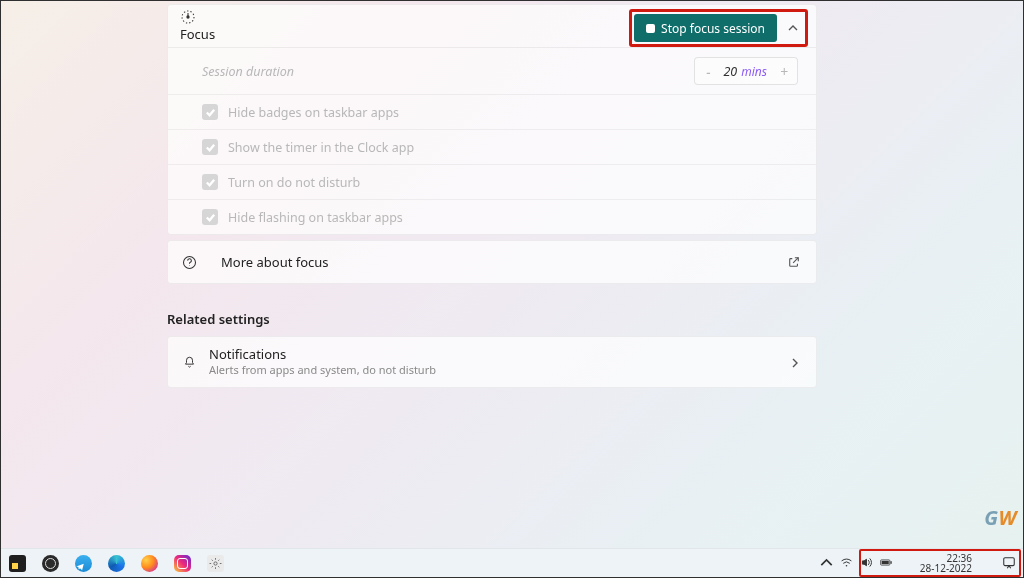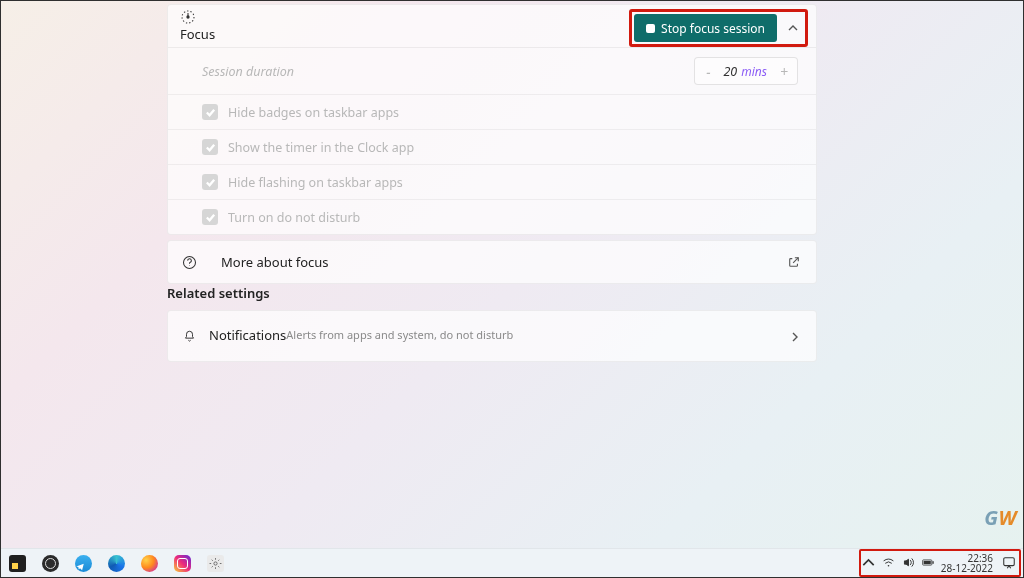--- a/index.html
+++ b/index.html
@@ -136,33 +136,34 @@
   gap: 12px;
 }
 .more-card .q-icon { margin-right: 12px; display:inline-flex;}
 .more-label { font-size: 13px; color: #222; }
 .ext-icon { position: absolute; right: 16px; color: #555; }
 
 .section-heading {
   font-size: 13px;
   font-weight: 600;
   color: #222;
+  margin-top: 26px;
   margin-bottom: 8px;
 }
 
 .notif-card {
   height: 52px;
   display: flex;
   align-items: center;
   padding: 0 14px;
   position: relative;
   cursor: pointer;
 }
 .notif-icon { margin-right: 12px; display:inline-flex;}
-.notif-text { display: flex; flex-direction: row; }
+.notif-text { display: flex; flex-direction: column; }
 .notif-title { font-size: 13px; color: #222; line-height: 1.2; }
 .notif-sub { font-size: 11px; color: #8a8a8a; line-height: 1.3; }
 .chev-right { position: absolute; right: 16px; color: #555; }
 .chev-right svg { width: 10px; height: 10px; }
 
 
 .taskbar {
   position: absolute;
   bottom: 0; left: 0; right: 0;
   height: 29px;
@@ -190,21 +191,21 @@
 .tb-firefox{background:radial-gradient(circle at 30% 30%,#ffd24a,#ff8a1e 45%,#d63b8e 80%);border-radius:50%;}
 .tb-insta{background:linear-gradient(45deg,#f9ce34,#ee2a7b 50%,#6228d7);border-radius:5px;position:relative;}
 .tb-insta::after{content:"";position:absolute;inset:3px;border:1.5px solid #fff;border-radius:3px;}
 .tb-settings{background:#eaeaea;display:inline-flex;align-items:center;justify-content:center;}
 .tb-settings svg{width:13px;height:13px;stroke:#555;fill:none;stroke-width:1.5;}
 
 .tb-right {
   margin-left: auto;
   display: flex;
   align-items: center;
-  gap: 4px;
+  gap: 25px;
   height: 100%;
 }
 .sys-icons { display:flex; align-items:center; gap:7px; color:#333; }
 .sys-icons svg { width:13px; height:13px; }
 .clock-block { display:flex; flex-direction:column; align-items:flex-end; line-height:1.05; font-size:10px; color:#333; padding:0 2px;}
 .notif-tray { width:20px; display:inline-flex; align-items:center; justify-content:center;}
 
 .taskbar-red-outline {
   position: absolute;
   right: 2px;
@@ -282,29 +283,29 @@
             </svg>
           </span>
         <span>Show the timer in the Clock app</span>
       </div>
       <div class="option-row">
         <span class="chk">
             <svg viewBox="0 0 12 12">
               <path d="M2 6 L5 9 L10 3"></path>
             </svg>
           </span>
-        <span>Hide flashing on taskbar apps</span>
+        <span>Turn on do not disturb</span>
       </div>
       <div class="option-row">
         <span class="chk">
             <svg viewBox="0 0 12 12">
               <path d="M2 6 L5 9 L10 3"></path>
             </svg>
           </span>
-        <span>Turn on do not disturb</span>
+        <span>Hide flashing on taskbar apps</span>
       </div>
     </div>
   </div>
 
   <div class="card more-card">
     <span class="q-icon">
       <svg viewBox="0 0 20 20" width="15" height="15" fill="none" stroke="#333" stroke-width="1.4">
         <circle cx="10" cy="10" r="8"></circle>
         <path d="M7.5 7.5 a2.5 2.5 0 1 1 3.2 2.4 c-0.9 0.3 -0.7 1.1 -0.7 1.6"></path>
         <circle cx="10" cy="14.2" r="0.6" fill="#333" stroke="none"></circle>

